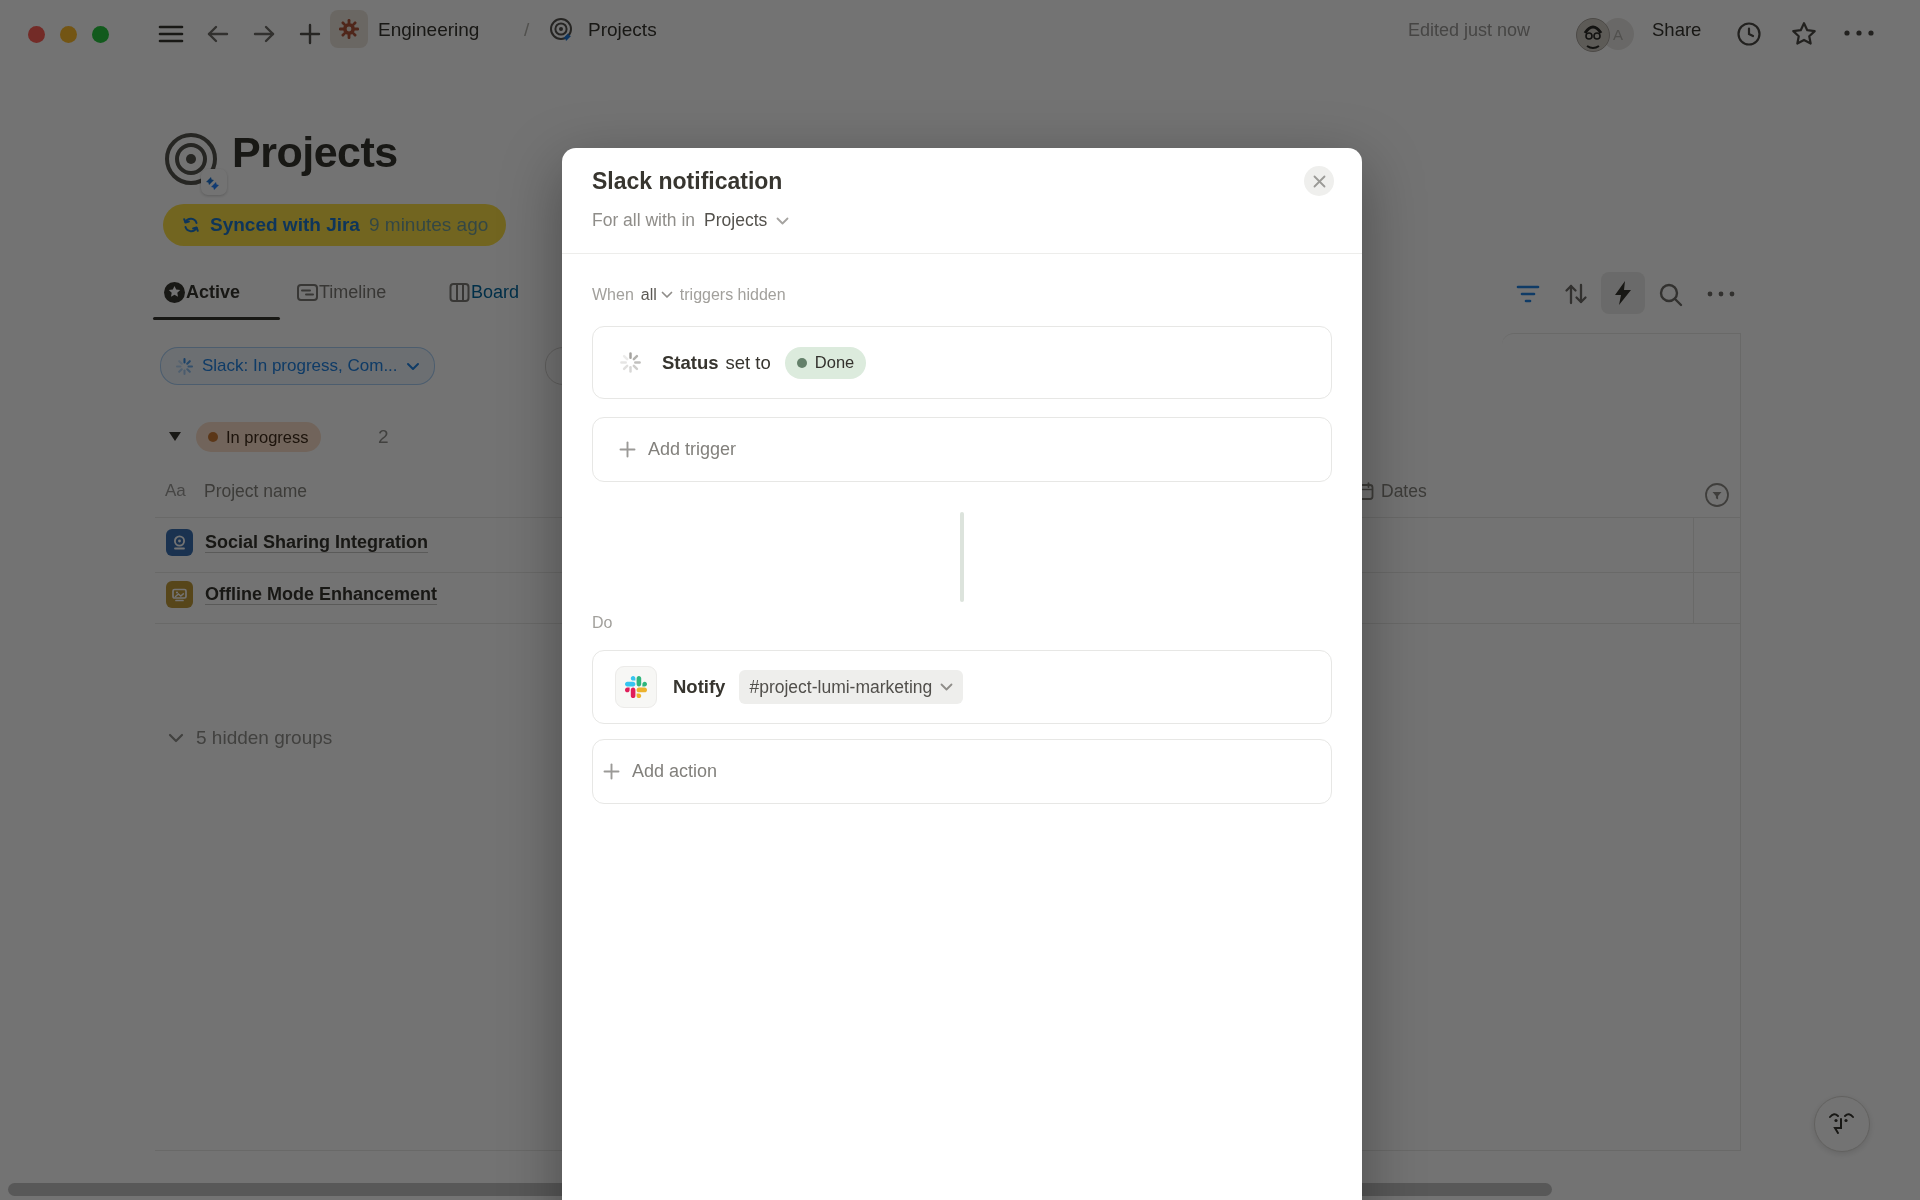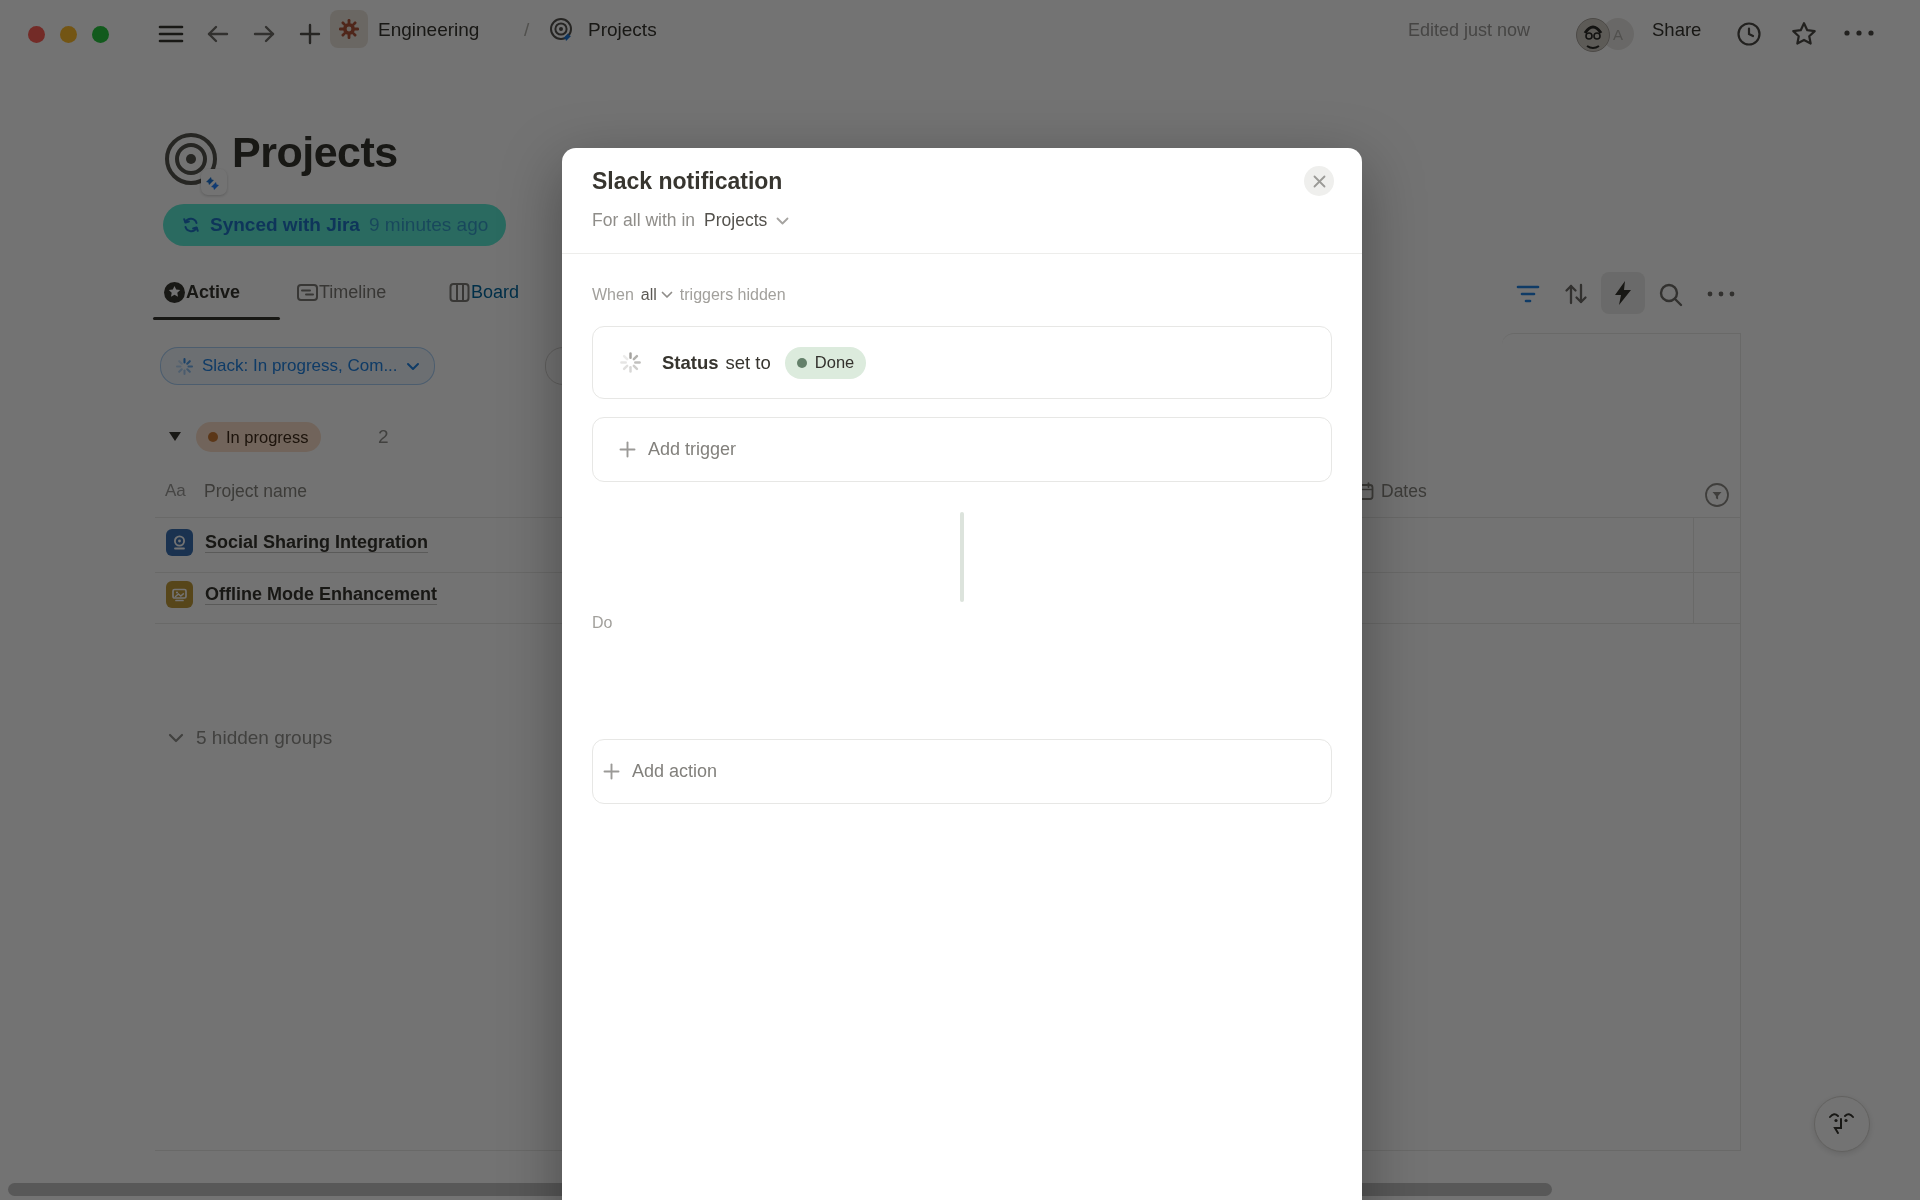--- a/index.html
+++ b/index.html
@@ -6,21 +6,21 @@
   #app{position:relative;width:1920px;height:1200px;background:#ffffff;overflow:hidden;
        font-family:"Liberation Sans","DejaVu Sans",sans-serif;color:#37352f;}
   .abs{position:absolute;}
   .row{display:flex;align-items:center;}
   .ic{display:inline-flex;align-items:center;justify-content:center;flex:0 0 auto;}
   
   .tl{width:17px;height:17px;border-radius:50%;display:inline-block;}
   .crumb{font-size:19px;color:#37352f;}
   .graytxt{color:#9b9a97;}
   
-  .syncpill{background:#5eead4;border-radius:21px;height:42px;display:flex;align-items:center;gap:9px;padding:0 18px;}
+  .syncpill{background:#fde047;border-radius:21px;height:42px;display:flex;align-items:center;gap:9px;padding:0 18px;}
   .chip{height:36px;border-radius:18px;border:1px solid rgba(35,131,226,.35);background:rgba(35,131,226,.07);
         display:flex;align-items:center;gap:8px;padding:0 14px;font-size:17px;color:#2383e2;}
   .chip2{height:36px;width:46px;border-radius:18px;border:1px solid #d6d4d1;background:#fff;
         display:flex;align-items:center;justify-content:center;}
   .grp-pill{height:30px;border-radius:15px;background:#fadec9;display:flex;align-items:center;gap:8px;
         padding:0 12px;font-size:16.5px;color:#402c1b;font-weight:500;}
   .dot{width:10px;height:10px;border-radius:50%;display:inline-block;}
   .line{background:#e9e9e7;position:absolute;}
   .rowname{font-size:18px;font-weight:600;color:#37352f;text-decoration:underline;
         text-decoration-color:rgba(55,53,47,.28);text-underline-offset:4px;text-decoration-thickness:1px;}
@@ -440,20 +440,39 @@
       <span class="donepill" style="margin-left:-6px;">
         <span class="dot" style="background:#64806a;"></span>
         <span>Done</span>
       </span>
     </div>
 
     <div class="abs" style="left:398px;top:364px;width:4px;height:90px;background:#dce3dc;border-radius:2px;"></div>
 
     <div class="abs mutetxt" style="left:30px;top:466px;">Do</div>
 
+    <div class="mcard" style="top:502px;height:74px;padding:0 22px;gap:16px;">
+      <span class="ic" style="width:40px;height:40px;border-radius:9px;background:#f7f7f5;border:1px solid #ecebe9;">
+        <svg width="22" height="22" viewBox="0 0 122.8 122.8">
+          <path fill="#E01E5A" d="M25.8 77.6c0 7.1-5.8 12.9-12.9 12.9S0 84.7 0 77.6s5.8-12.9 12.9-12.9h12.9v12.9zM32.3 77.6c0-7.1 5.8-12.9 12.9-12.9s12.9 5.8 12.9 12.9v32.3c0 7.1-5.8 12.9-12.9 12.9s-12.9-5.8-12.9-12.9V77.6z"></path>
+          <path fill="#36C5F0" d="M45.2 25.8c-7.1 0-12.9-5.8-12.9-12.9S38.1 0 45.2 0s12.9 5.8 12.9 12.9v12.9H45.2zM45.2 32.3c7.1 0 12.9 5.8 12.9 12.9s-5.8 12.9-12.9 12.9H12.9C5.8 58.1 0 52.3 0 45.2s5.8-12.9 12.9-12.9h32.3z"></path>
+          <path fill="#2EB67D" d="M97 45.2c0-7.1 5.8-12.9 12.9-12.9s12.9 5.8 12.9 12.9-5.8 12.9-12.9 12.9H97V45.2zM90.5 45.2c0 7.1-5.8 12.9-12.9 12.9s-12.9-5.8-12.9-12.9V12.9C64.7 5.8 70.5 0 77.6 0s12.9 5.8 12.9 12.9v32.3z"></path>
+          <path fill="#ECB22E" d="M77.6 97c7.1 0 12.9 5.8 12.9 12.9s-5.8 12.9-12.9 12.9-12.9-5.8-12.9-12.9V97h12.9zM77.6 90.5c-7.1 0-12.9-5.8-12.9-12.9s5.8-12.9 12.9-12.9h32.3c7.1 0 12.9 5.8 12.9 12.9s-5.8 12.9-12.9 12.9H77.6z"></path>
+        </svg>
+      </span>
+      <span style="font-size:18.5px;font-weight:700;">Notify</span>
+      <span class="chchip" style="margin-left:-2px;">
+        <span>#project-lumi-marketing</span>
+        <span class="ic">
+          <svg width="13" height="8" viewBox="0 0 13 8">
+              <polyline points="1.5,1.5 6.5,6.5 11.5,1.5" fill="none" stroke="#8f8d89" stroke-width="1.8" stroke-linecap="round" stroke-linejoin="round"></polyline>
+            </svg>
+        </span>
+      </span>
+    </div>
 
     <div class="mcard" style="top:591px;height:65px;padding:0 10px;gap:12px;">
       <span class="ic">
         <svg width="17" height="17" viewBox="0 0 17 17">
             <g stroke="#9b9a97" stroke-width="1.9" stroke-linecap="round">
               <line x1="8.5" y1="1.5" x2="8.5" y2="15.5"></line>
               <line x1="1.5" y1="8.5" x2="15.5" y2="8.5"></line>
             </g>
           </svg>
       </span>

